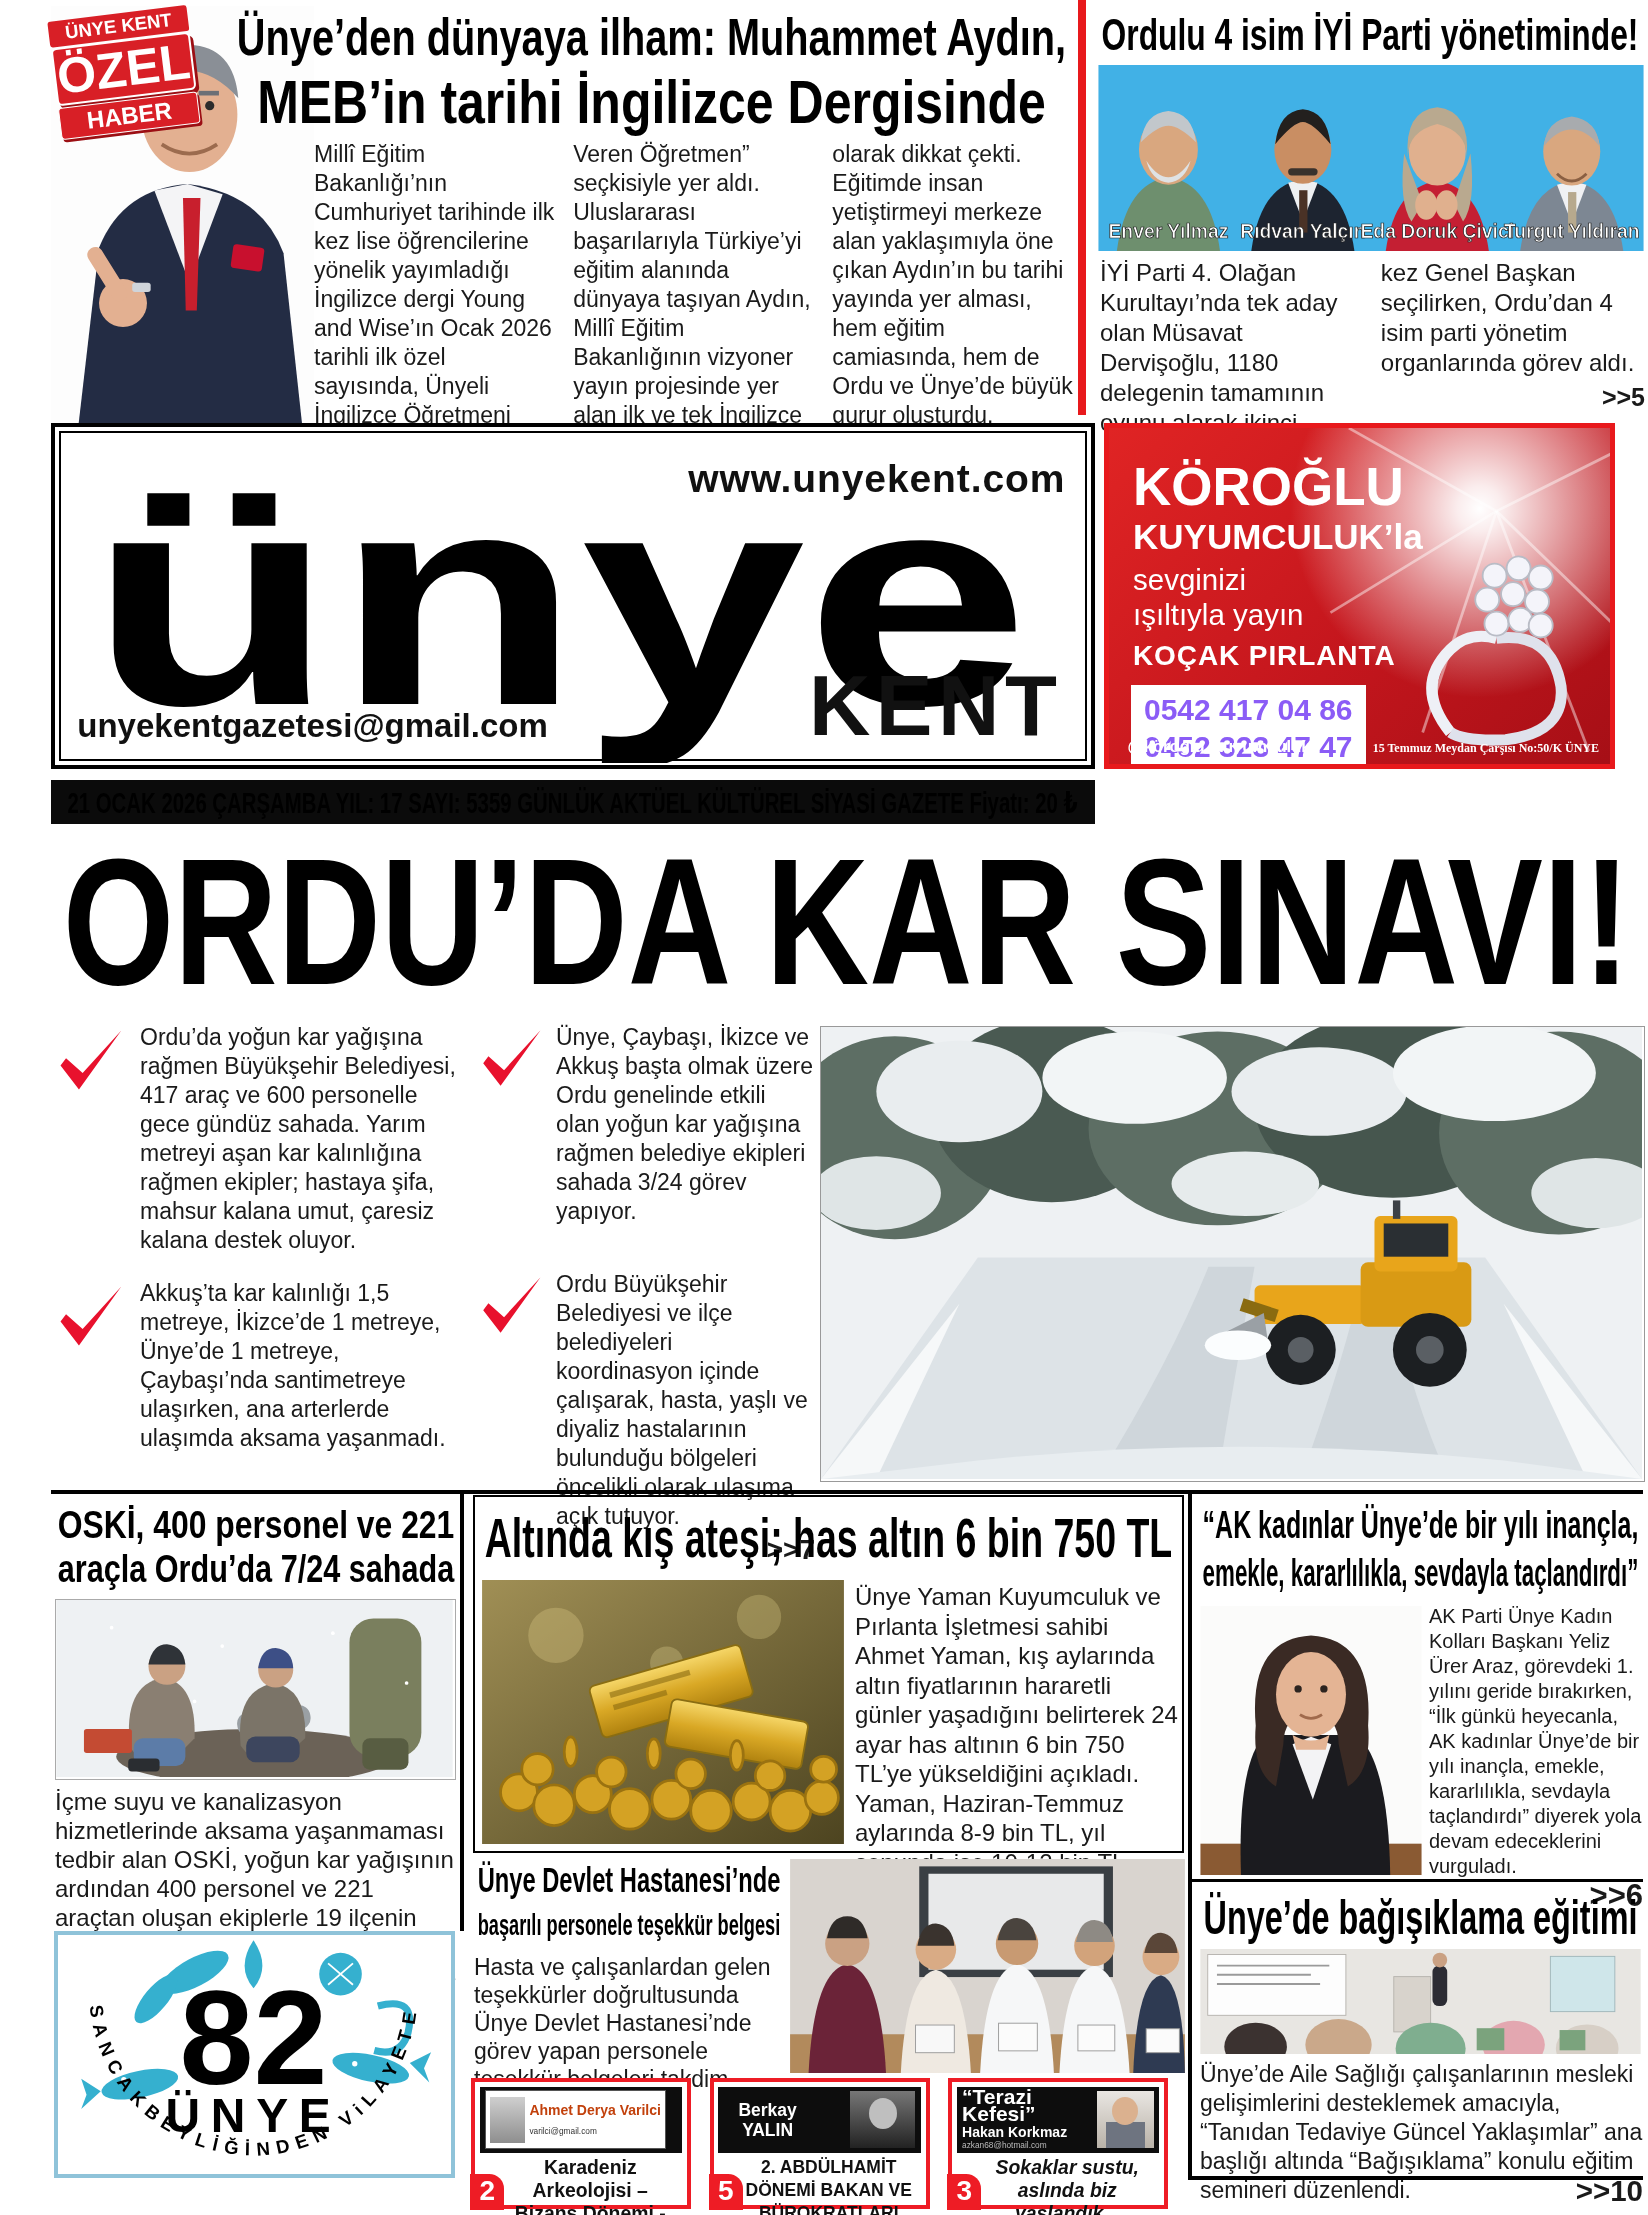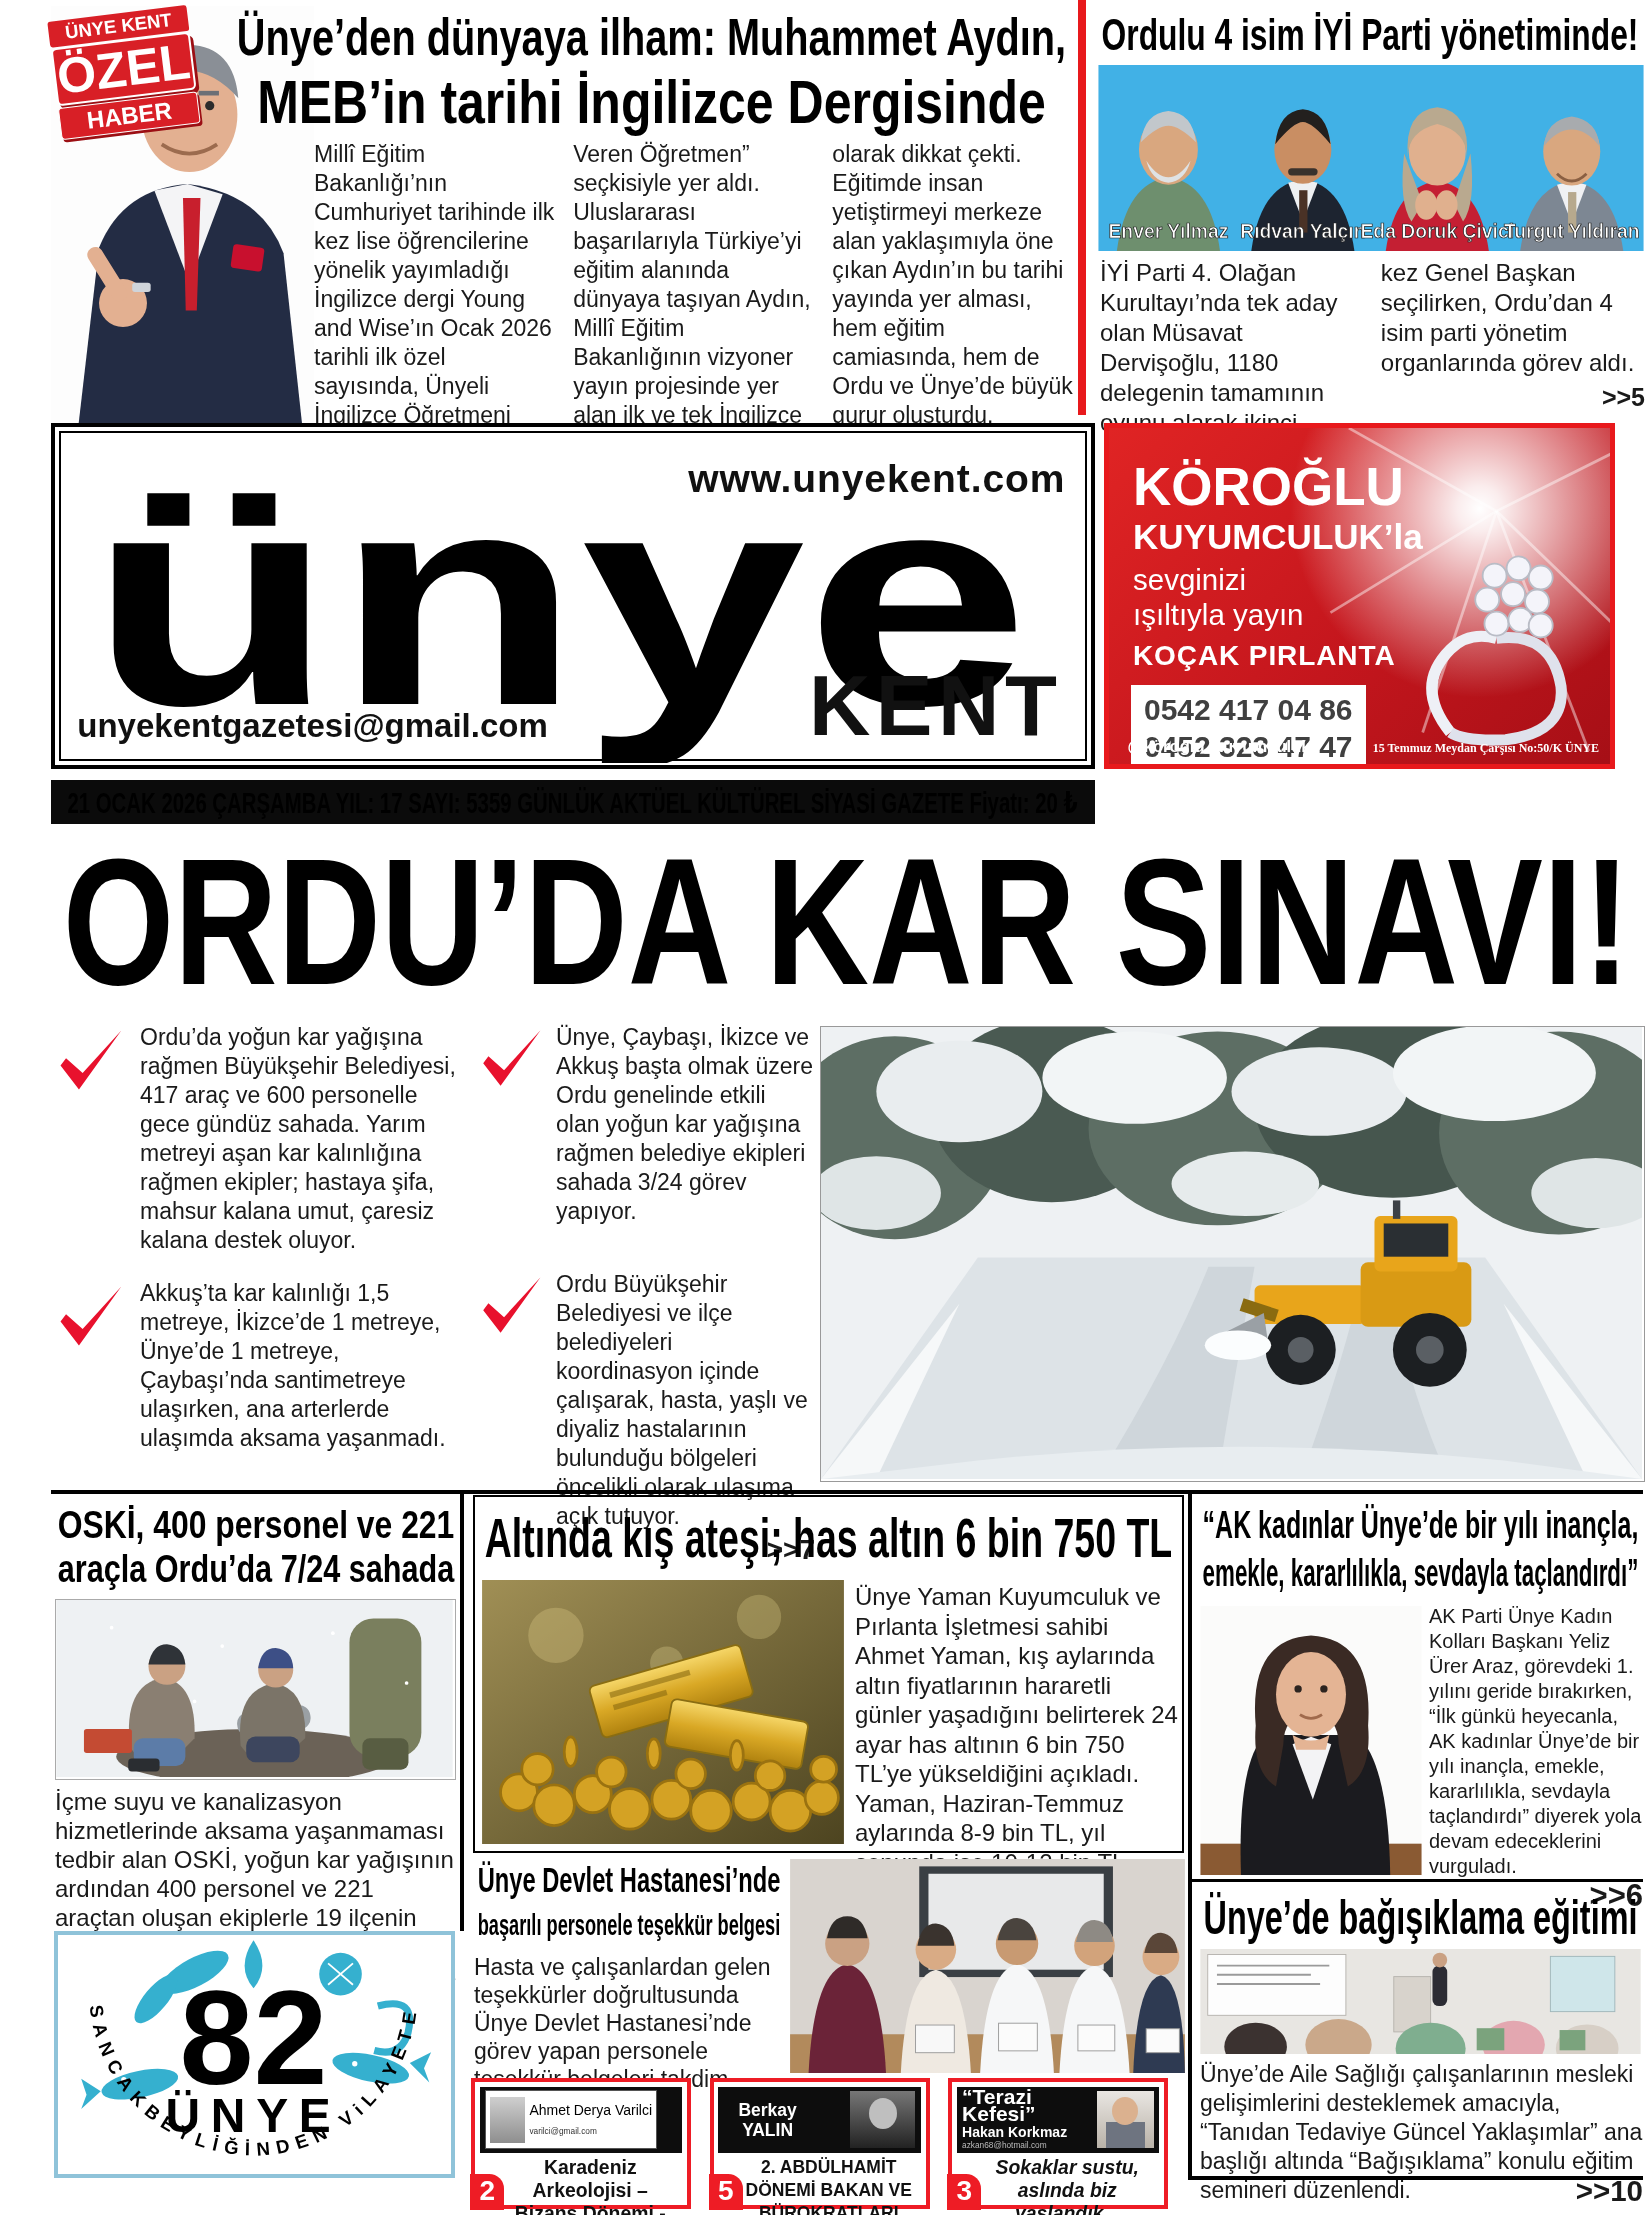--- a/index.html
+++ b/index.html
@@ -33,21 +33,21 @@
   
   .ad{left:1104px;top:423px;width:511px;height:346px;box-sizing:border-box;border:5.5px solid #e8191c;
       background:radial-gradient(circle at 74% 24%, #ffffff 0, rgba(255,255,255,.92) 5%, rgba(255,255,255,0) 42%),
                  linear-gradient(135deg,#e02424 0%,#c4161d 55%,#a60f16 100%);
       color:#fff;overflow:hidden;}
   .ad-title{position:absolute;left:24px;top:28px;font-size:53px;font-weight:bold;}
   .ad-l2{position:absolute;left:24px;top:89px;font-size:35px;font-weight:bold;}
   .ad-l3{position:absolute;left:24px;top:135px;font-size:29.5px;}
   .ad-l4{position:absolute;left:24px;top:170px;font-size:29.5px;}
   .ad-l5{position:absolute;left:24px;top:212px;font-size:28px;font-weight:bold;letter-spacing:0.9px;}
-  .ad-phones{position:absolute;left:22px;top:257px;background:#fff;color:#404040;font-weight:bold;
+  .ad-phones{position:absolute;left:22px;top:257px;background:#fff;color:#8b5cf6;font-weight:bold;
              font-size:30px;line-height:37px;padding:5.5px 13px;}
   .ad-foot{position:absolute;left:18.5px;right:11px;bottom:7.4px;display:flex;justify-content:space-between;align-items:baseline;}
   .ad-social{font-size:16.6px;font-weight:bold;}
   .ad-addr{font-size:12px;font-weight:bold;font-family:Liberation Serif, serif;}
   
   .dateline{left:51px;top:780px;width:1044px;height:44px;background:#0b0b0b;}
   
   .bullets{width:417px;}
   .bullet{position:relative;padding-left:85px;margin-bottom:24px;font-size:23px;line-height:29px;color:#1a1a1a;}
   .bullet .chk{position:absolute;left:0;top:1.8px;}
@@ -65,21 +65,21 @@
   
   .colrow{left:471px;top:2078px;width:715px;display:flex;gap:18.5px;}
   .colbox{position:relative;width:220px;height:131px;border:4.6px solid #ee1c25;background:#fff;box-sizing:border-box;}
   .colband{background:#0d0d0d;margin:4.6px 4.6px 3.7px;height:66px;display:flex;align-items:center;
            justify-content:space-between;padding:2.8px 5.5px;box-sizing:border-box;overflow:hidden;}
   .colnum{position:absolute;left:-4.6px;bottom:-4.6px;background:#ee1c25;color:#fff;font-weight:bold;
           font-size:28px;padding:0.9px 9.2px 2.8px;border-top-right-radius:14.8px;}
   .coltitle{font-size:19.4px;font-weight:bold;text-align:center;line-height:23px;padding:0 5.5px 0 24px;}
   .c1card{background:#fff;border:1.8px solid #555;display:flex;align-items:center;gap:4.6px;padding:1.8px 3.7px;height:54px;}
   .c1face{width:35px;height:46px;background:linear-gradient(#cfcfcf,#8e8e8e);flex:0 0 auto;}
-  .c1name{font-size:14px;font-weight:normal;line-height:14.8px;color:#000000;}
+  .c1name{font-size:14px;font-weight:bold;line-height:14.8px;color:#c2410c;}
   .c1mail{font-size:8.3px;color:#333;margin-top:8px;}
   .c2name{color:#fff;font-weight:bold;font-size:17.5px;line-height:20px;width:88px;text-align:center;}
   .c2face{width:65px;height:57px;background:linear-gradient(#777,#222);position:relative;}
   .c2face:after{content:"";position:absolute;left:18.5px;top:7.4px;width:28px;height:31px;border-radius:50%;background:#bfbfbf;}
   .c3txt{color:#fff;width:109px;}
   .c3col{font-size:21px;font-weight:bold;line-height:16.6px;}
   .c3name{font-size:14px;font-weight:bold;margin-top:2px;}
   .c3mail{font-size:8.3px;color:#bbb;}
   .c3face{width:57px;height:57px;background:linear-gradient(#e9e6e2,#b9b2a8);position:relative;}
   .c3face:after{content:"";position:absolute;left:14.8px;top:5.5px;width:26px;height:28px;border-radius:50%;background:#dbb18f;}

